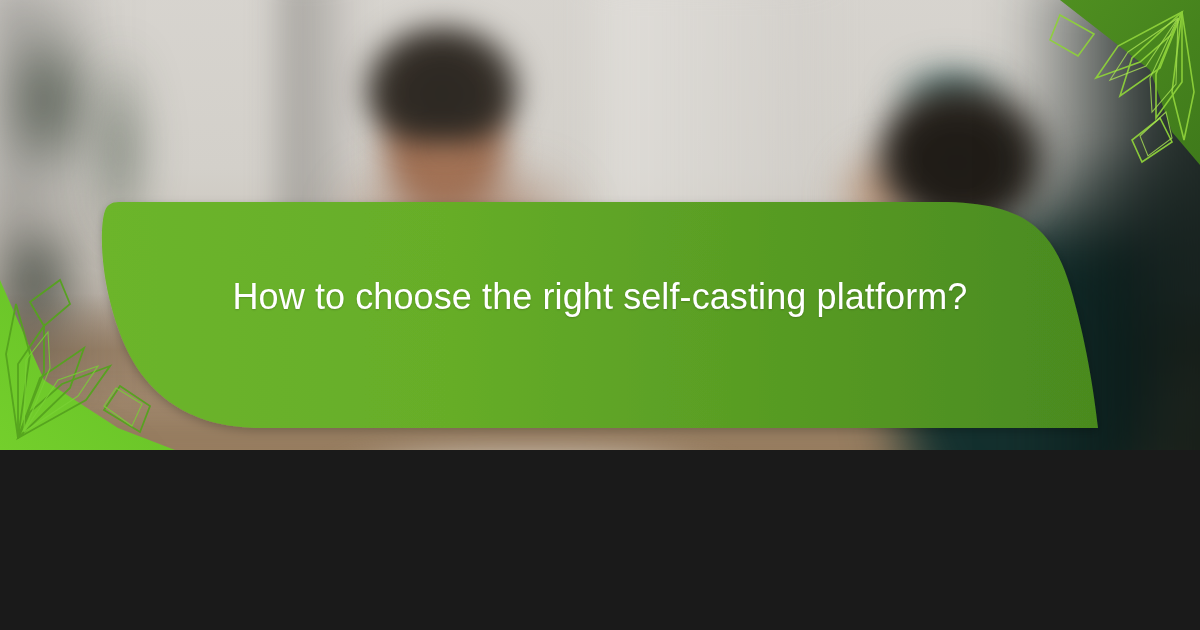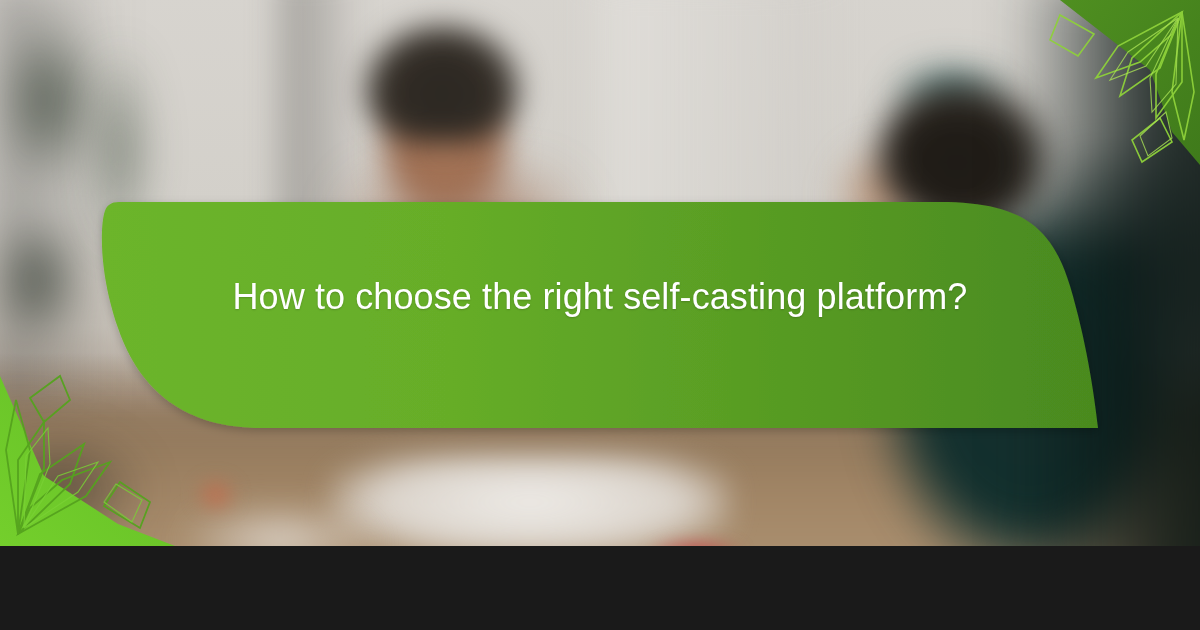--- a/index.html
+++ b/index.html
@@ -4,21 +4,21 @@
 <title>Banner</title>
 <style>
   html, body {
     margin: 0;
     padding: 0;
     background: #1a1a1a;
   }
   #stage {
     position: relative;
     width: 1200px;
-    height: 546px;
+    height: 450px;
     overflow: hidden;
     font-family: "Liberation Sans", sans-serif;
   }
 
   
   .photo {
     position: absolute;
     inset: 0;
     overflow: hidden;
   }

